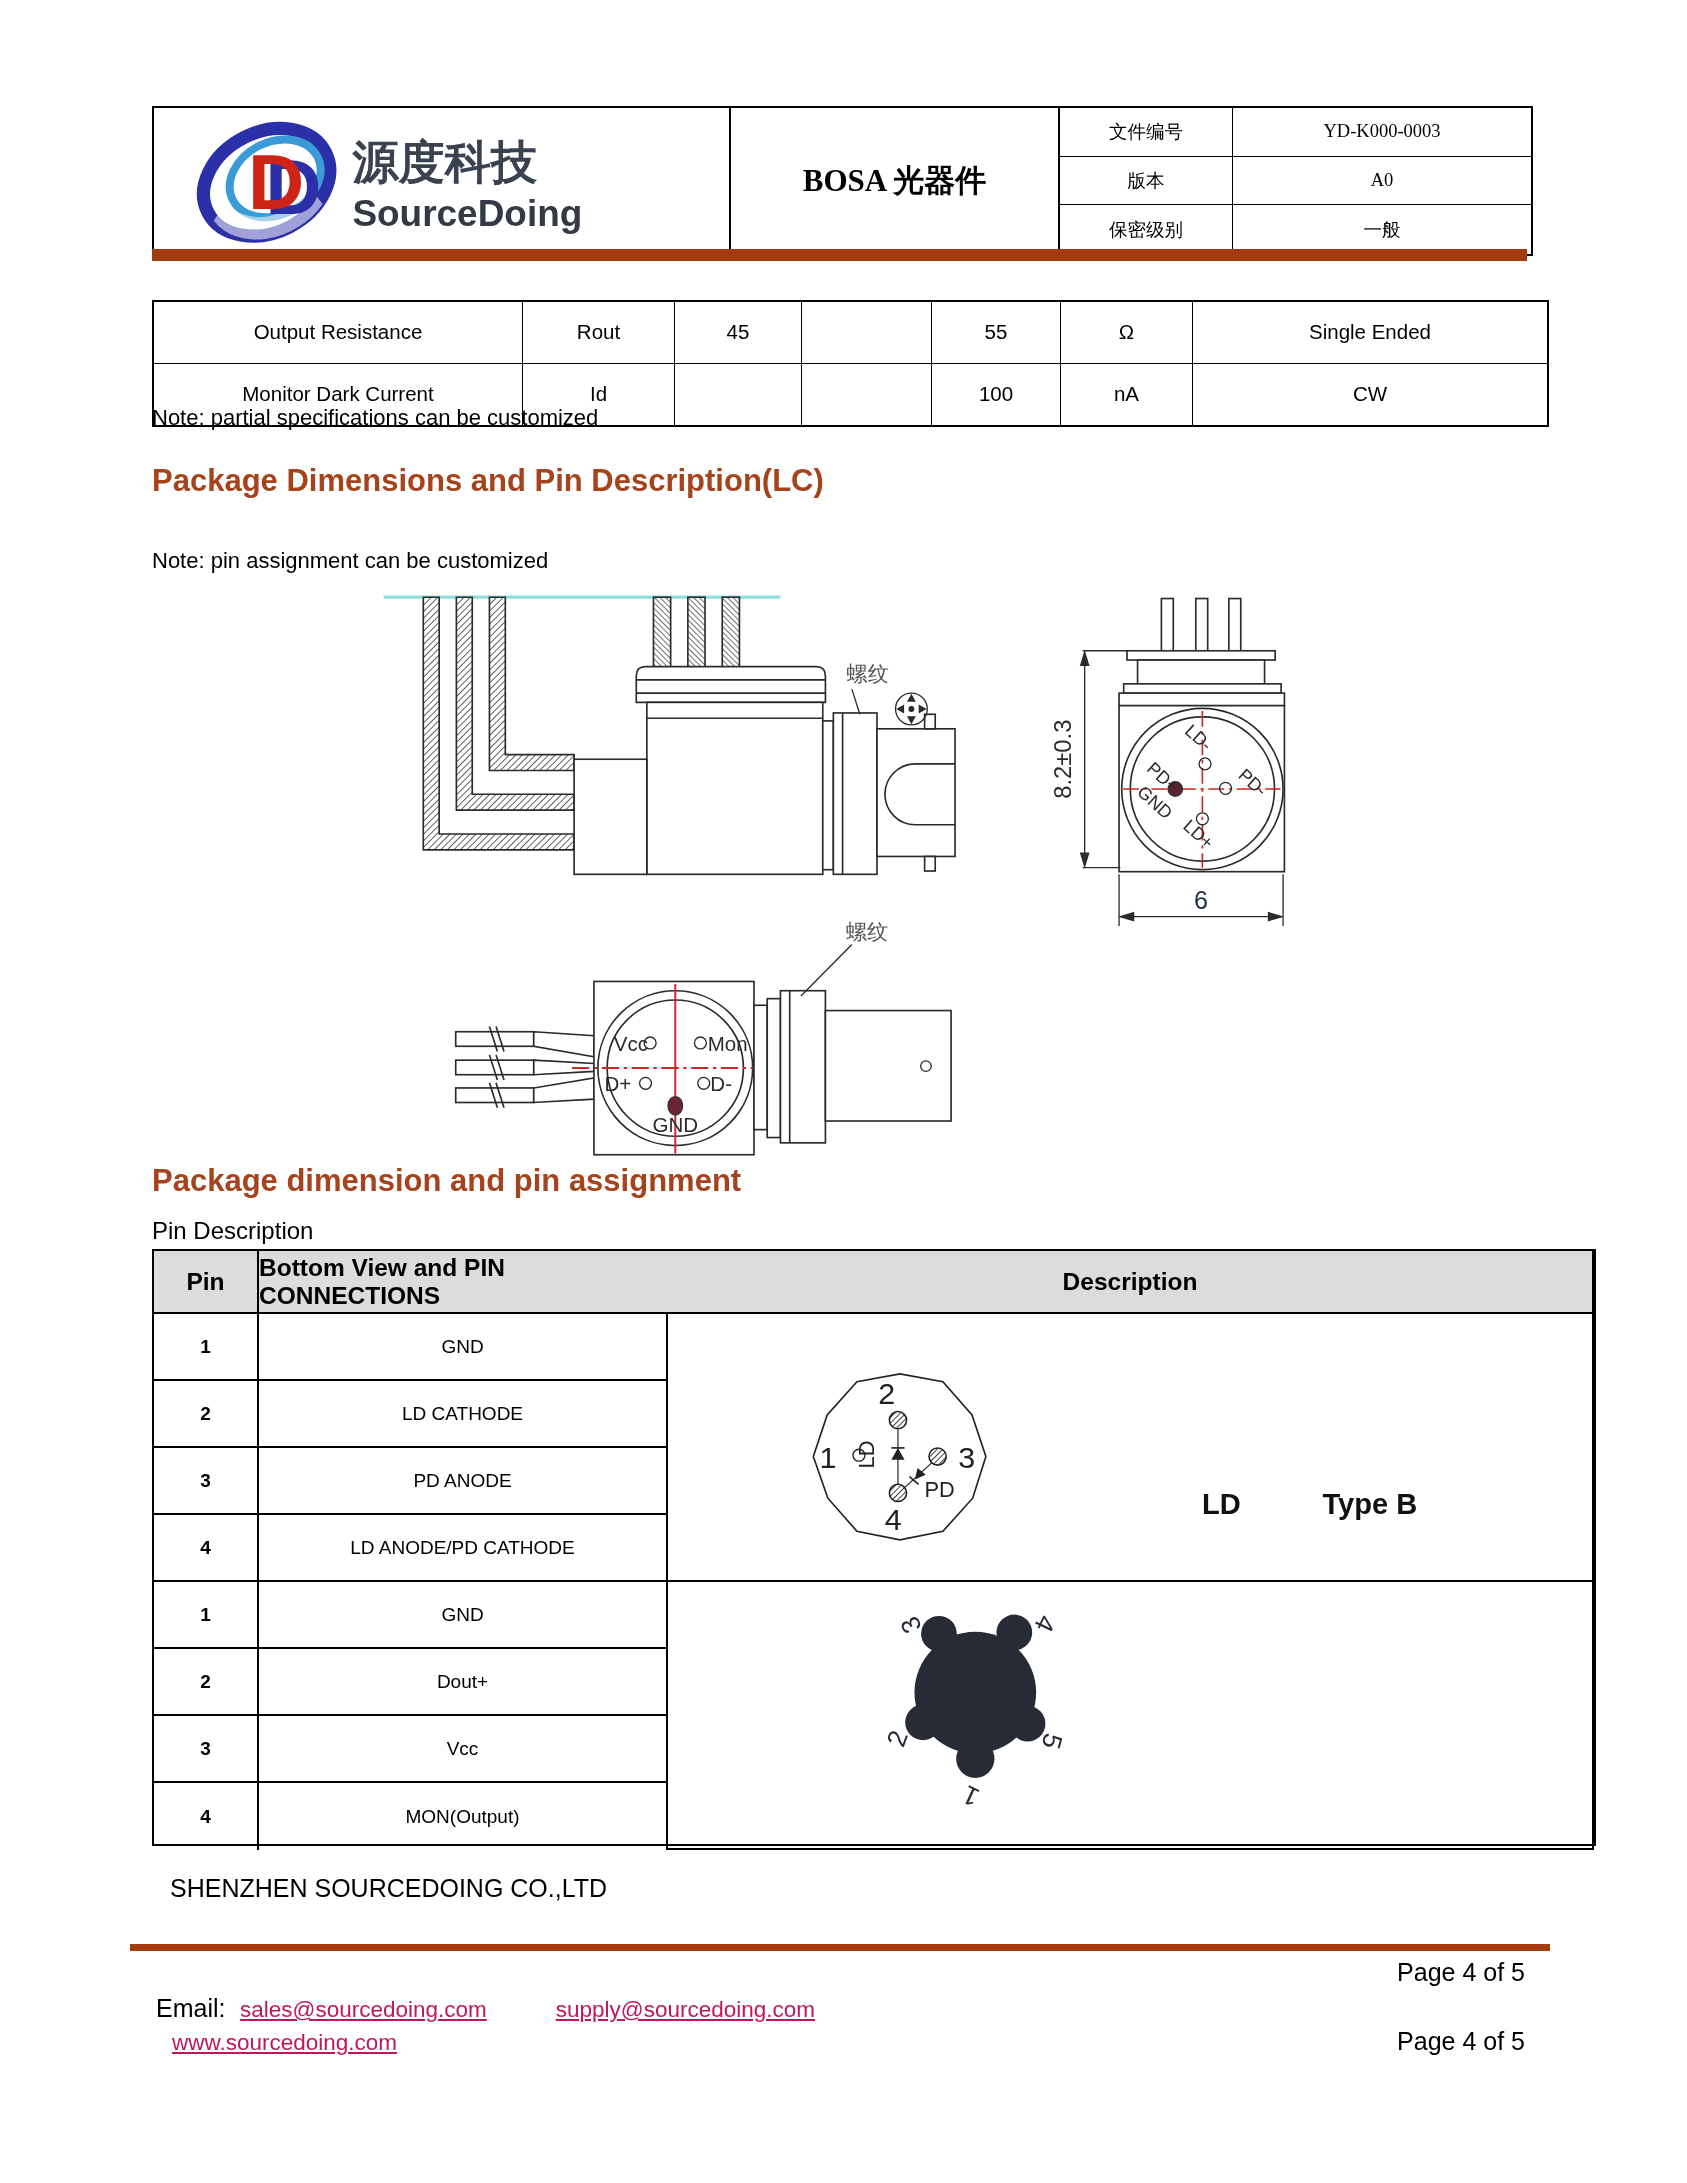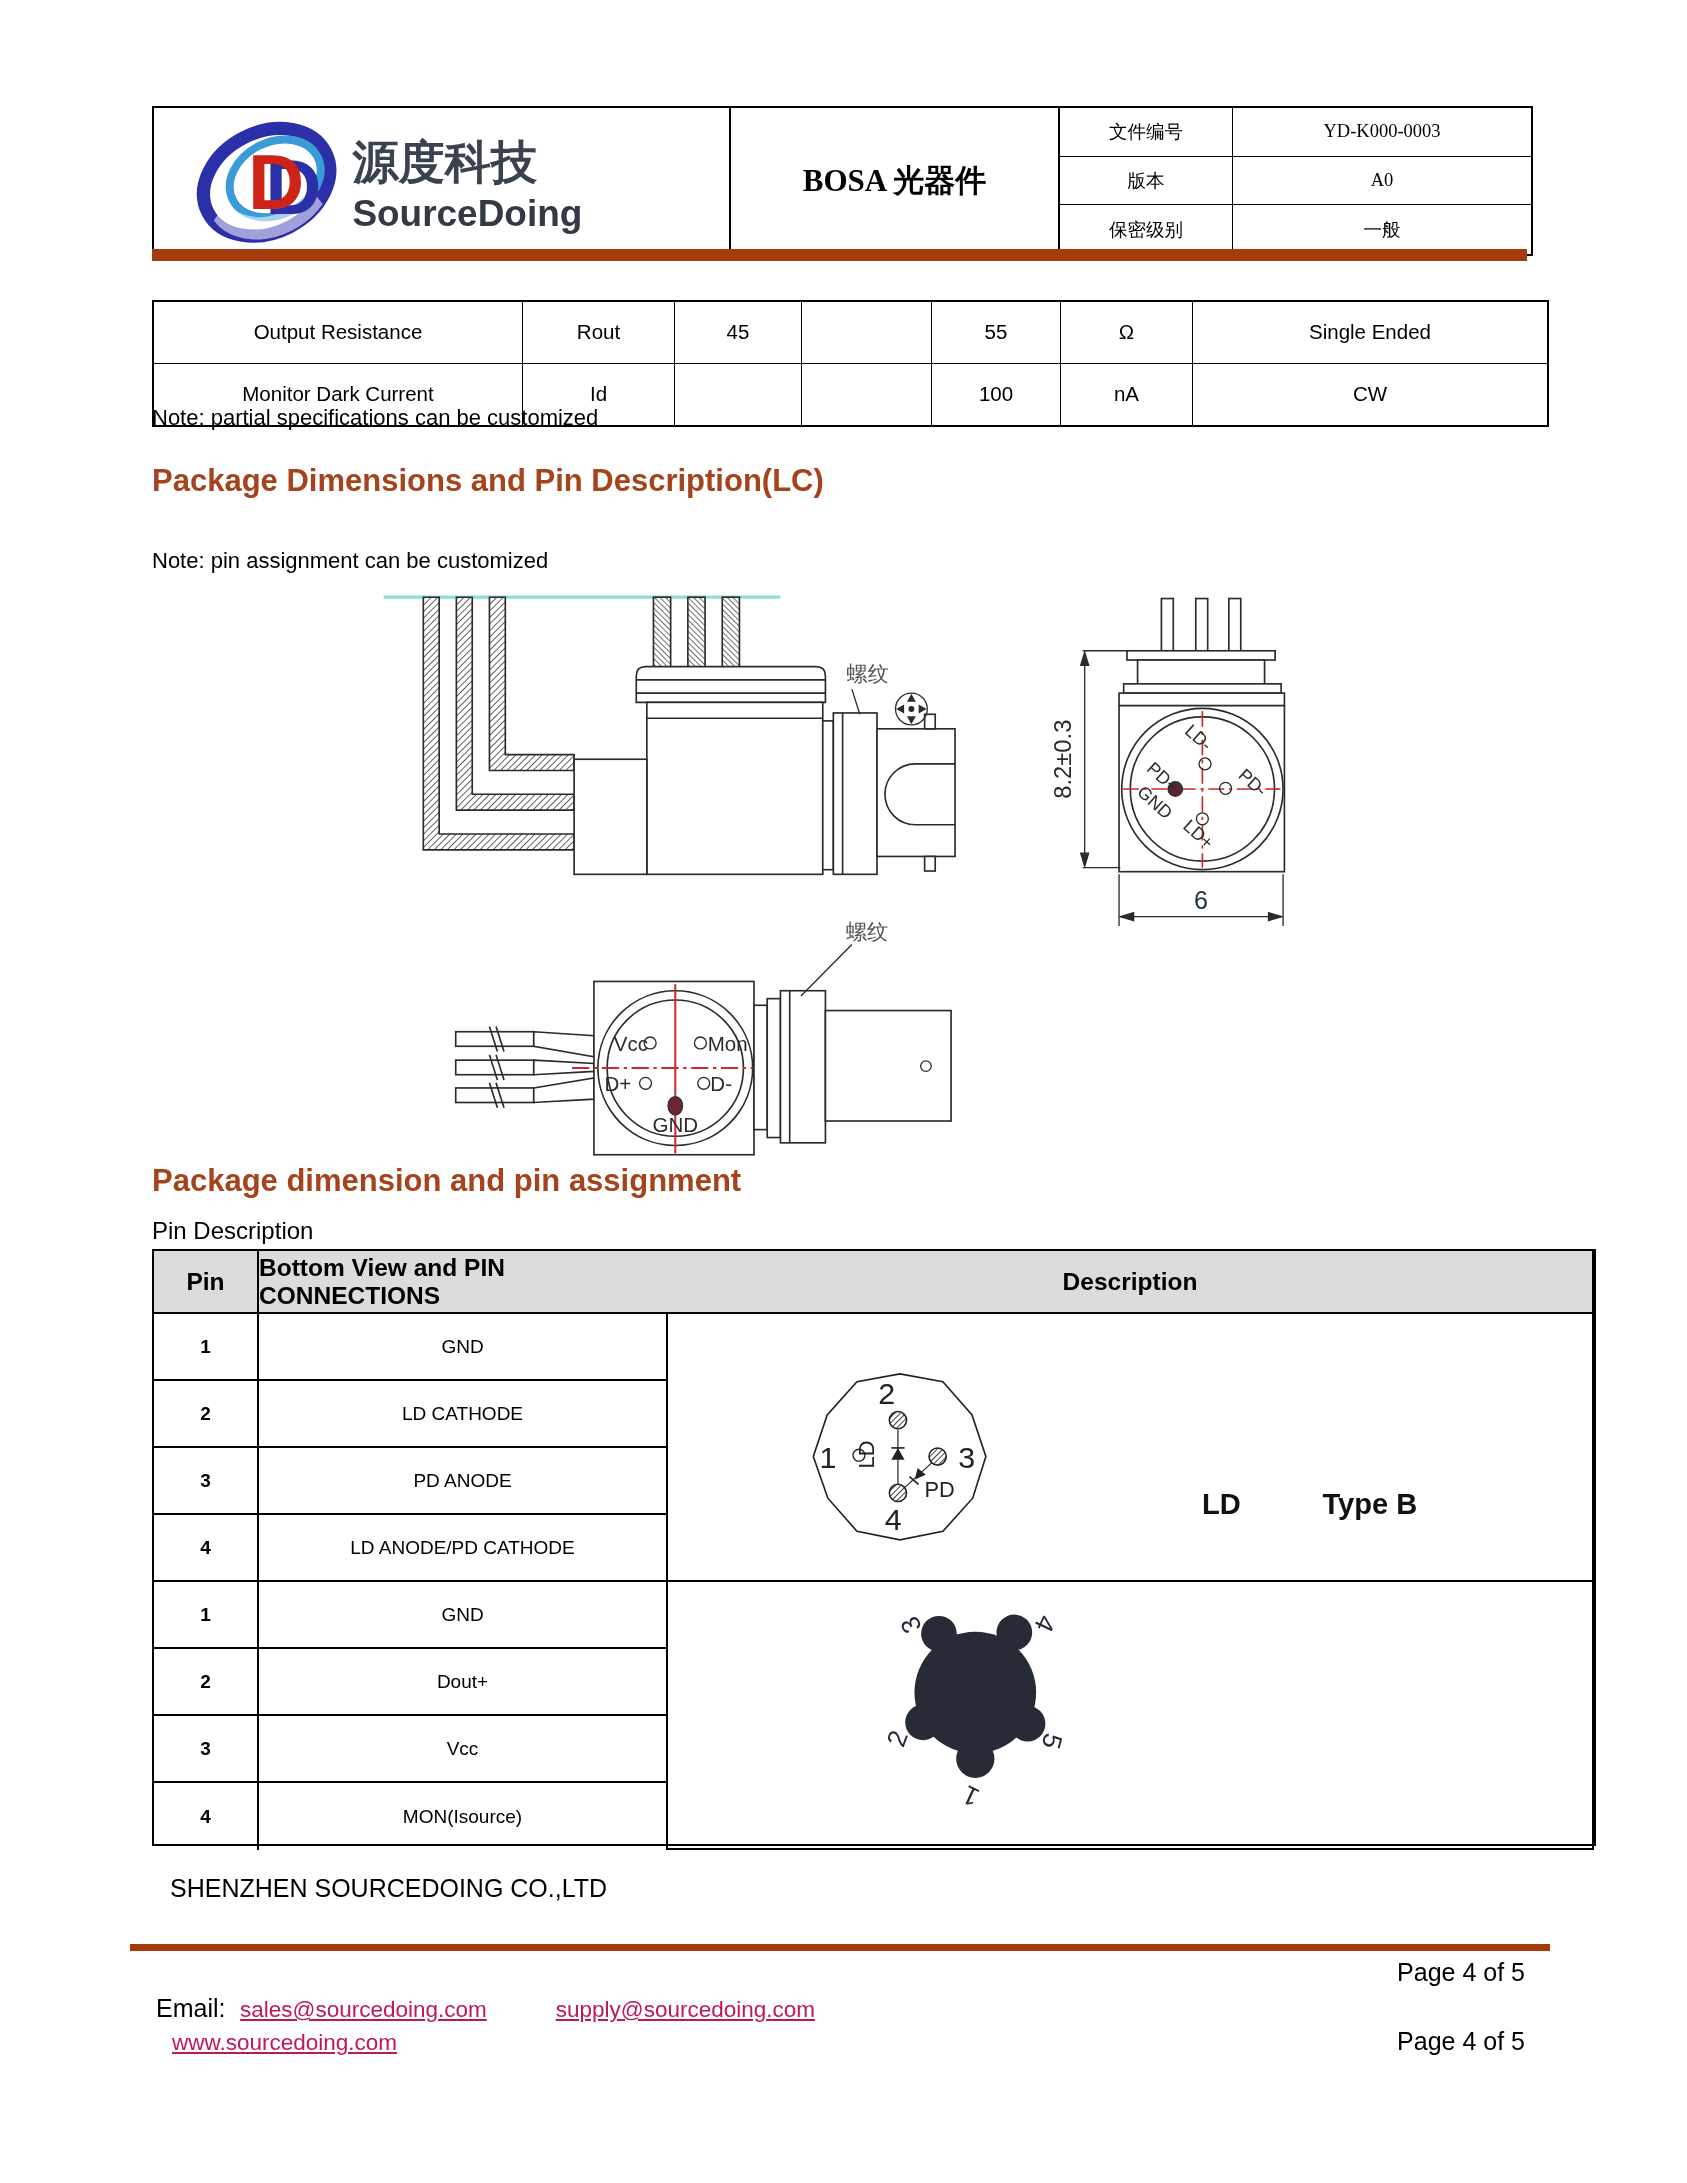--- a/index.html
+++ b/index.html
@@ -277,21 +277,21 @@
     <div>GND</div>
     <div class="diag2"></div>
 
     <div class="pincell">2</div>
     <div>Dout+</div>
 
     <div class="pincell">3</div>
     <div>Vcc</div>
 
     <div class="pincell nocell-b">4</div>
-    <div class="nocell-b">MON(Isource)</div>
+    <div class="nocell-b">MON(Output)</div>
   </div>
 
   <svg class="abs" style="left:681px;top:1317px;pointer-events:none;" width="787" height="529" viewBox="1030 1990 1190 800">
     <defs>
       <pattern id="hatch3" patternUnits="userSpaceOnUse" width="6" height="6" patternTransform="rotate(45)">
         <rect width="6" height="6" fill="#ffffff"></rect>
         <line x1="0" y1="0" x2="0" y2="6" stroke="#222" stroke-width="2.6"></line>
       </pattern>
     </defs>
 

